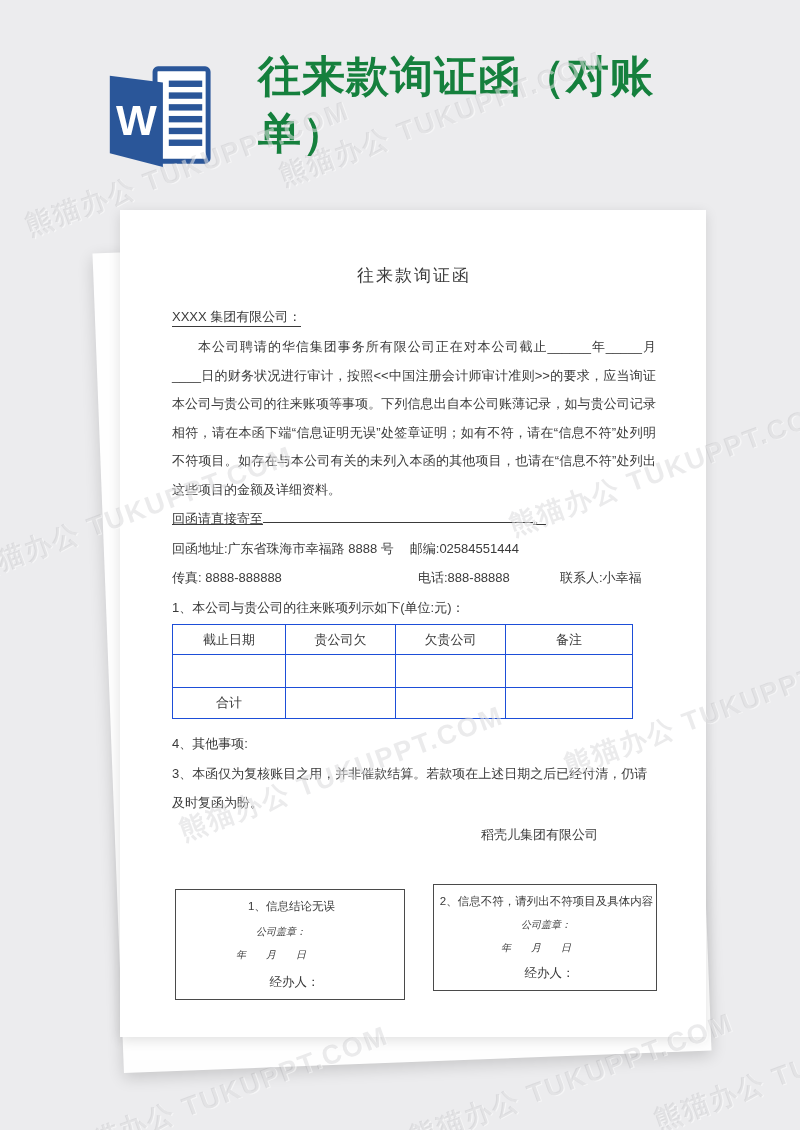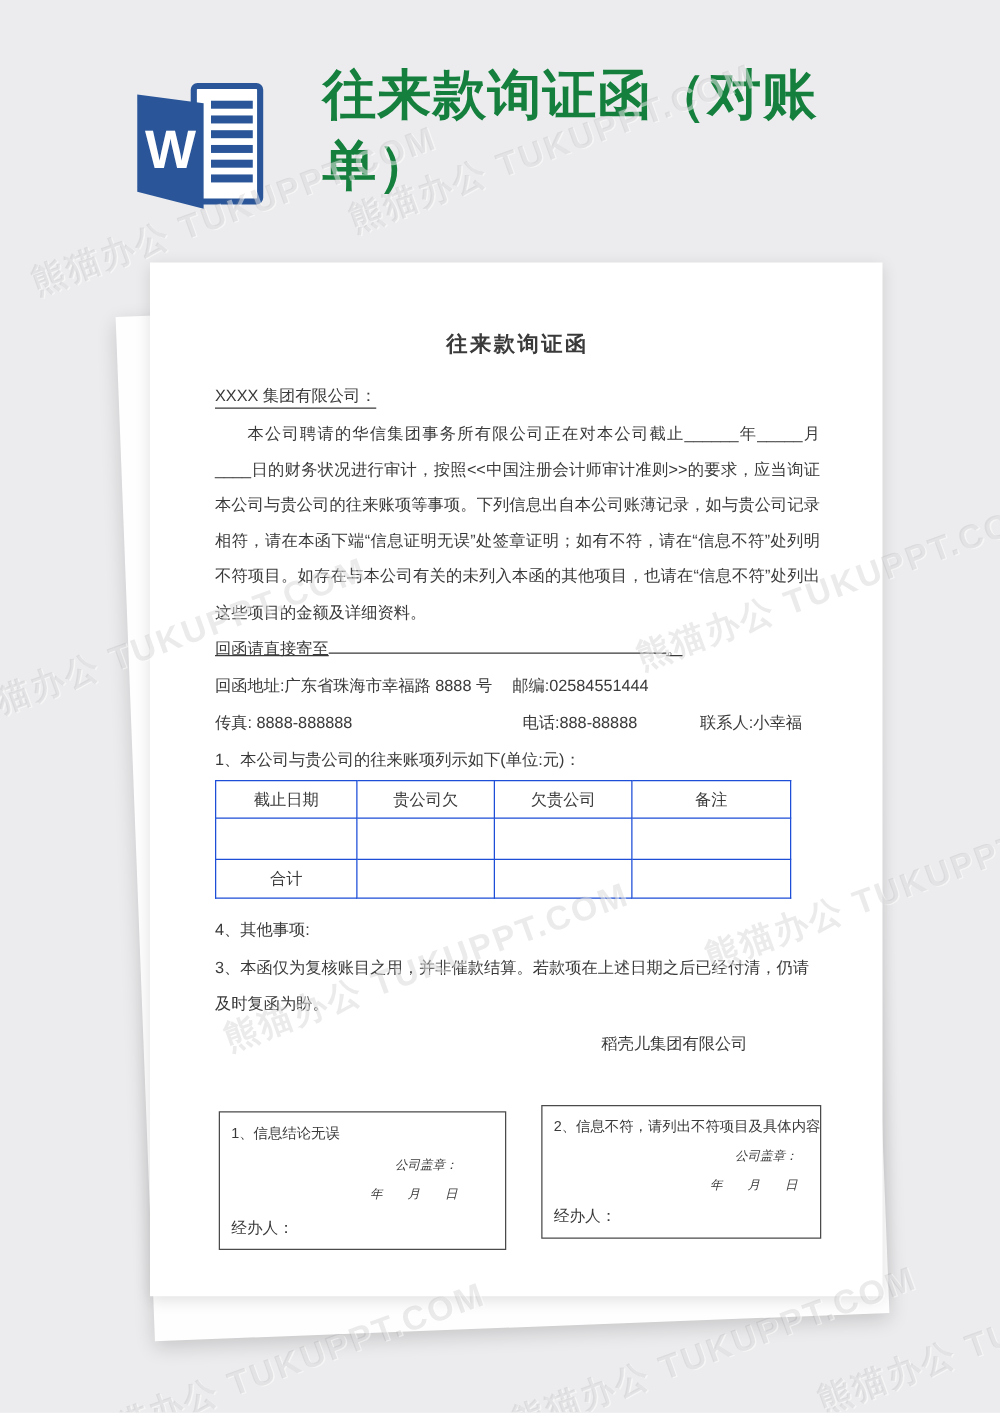--- a/index.html
+++ b/index.html
@@ -21,21 +21,21 @@
   .back-page{
     position:absolute; left:108px; top:242px; width:588px; height:820px;
     background:#fefefe; transform:rotate(-2.2deg);
     box-shadow:0 5px 16px rgba(0,0,0,0.16);
   }
   .doc-page{
     position:absolute; left:120px; top:210px; width:586px; height:827px;
     background:#ffffff; box-shadow:0 3px 12px rgba(0,0,0,0.12);
     padding:54px 50px 0 52px; font-size:13px;
   }
-  .doc-title{ text-align:center; font-weight:bold; font-size:17px; letter-spacing:2px; margin-bottom:19px; }
+  .doc-title{ text-align:center; font-weight:normal; font-size:17px; letter-spacing:2px; margin-bottom:19px; }
   .salutation{ line-height:22px; margin-bottom:5px; }
   .salutation .u{ border-bottom:1px solid #3a3a3a; padding-bottom:2px; }
   .body-para{ text-indent:2em; text-align:justify; line-height:28.5px; }
   .reply-line{ line-height:29.5px;text-decoration:underline; }
   .blank-underline{ display:inline-block; width:270px; height:14px; border-bottom:1px solid #3a3a3a; }
   .addr-line{ line-height:29.5px; display:flex; gap:16px; }
   .fax-line{ line-height:29.5px; display:flex; }
   .fax-line .fax{ width:246px; }
   .fax-line .phone{ width:142px; }
   .list-item{ line-height:29.5px; }
@@ -48,21 +48,21 @@
   .acct-table th{ height:30px; }
   .acct-table .r1 td{ height:33px; }
   .acct-table .r2 td{ height:31px; }
   .c1{ width:113px; } .c2{ width:110px; } .c3{ width:110px; } .c4{ width:127px; }
   .after-table{ margin-top:10px; }
   
   .sig-company{ text-align:right; padding-right:58px; line-height:31px; margin-top:1px; }
   .sig-date{ text-align:right; padding-right:50px; line-height:32px; }
   
   .boxes{ display:flex; justify-content:space-between; width:482px; margin:39px 0 0 3px; }
-  .confirm-box{ border:1px solid #4a4a4a; display:flex; flex-direction:column; background:#fff; }
+  .confirm-box{ border:1px solid #4a4a4a; display:flex; flex-direction:column; background:#fff;align-items:center; }
   .box-left{ width:230px; height:111px; }
   .box-right{ width:224px; height:107px; margin-top:-5px; }
   .box-title{ font-size:11.5px; white-space:nowrap; padding:9px 6px 0 9px; }
   .seal-block{ flex:1; display:flex; flex-direction:column; justify-content:center; align-items:flex-end; padding-right:38px; gap:9px; font-size:10px;font-style:italic; }
   .box-right .seal-block{ padding-right:18px; }
   .agent{ padding:0 0 8px 9px; font-size:12.5px; }
   
   .wm-layer{ position:absolute; left:0; top:0; width:100%; height:100%; pointer-events:none; }
   .wm{
     position:absolute; font-size:27px; font-weight:bold; white-space:nowrap;

